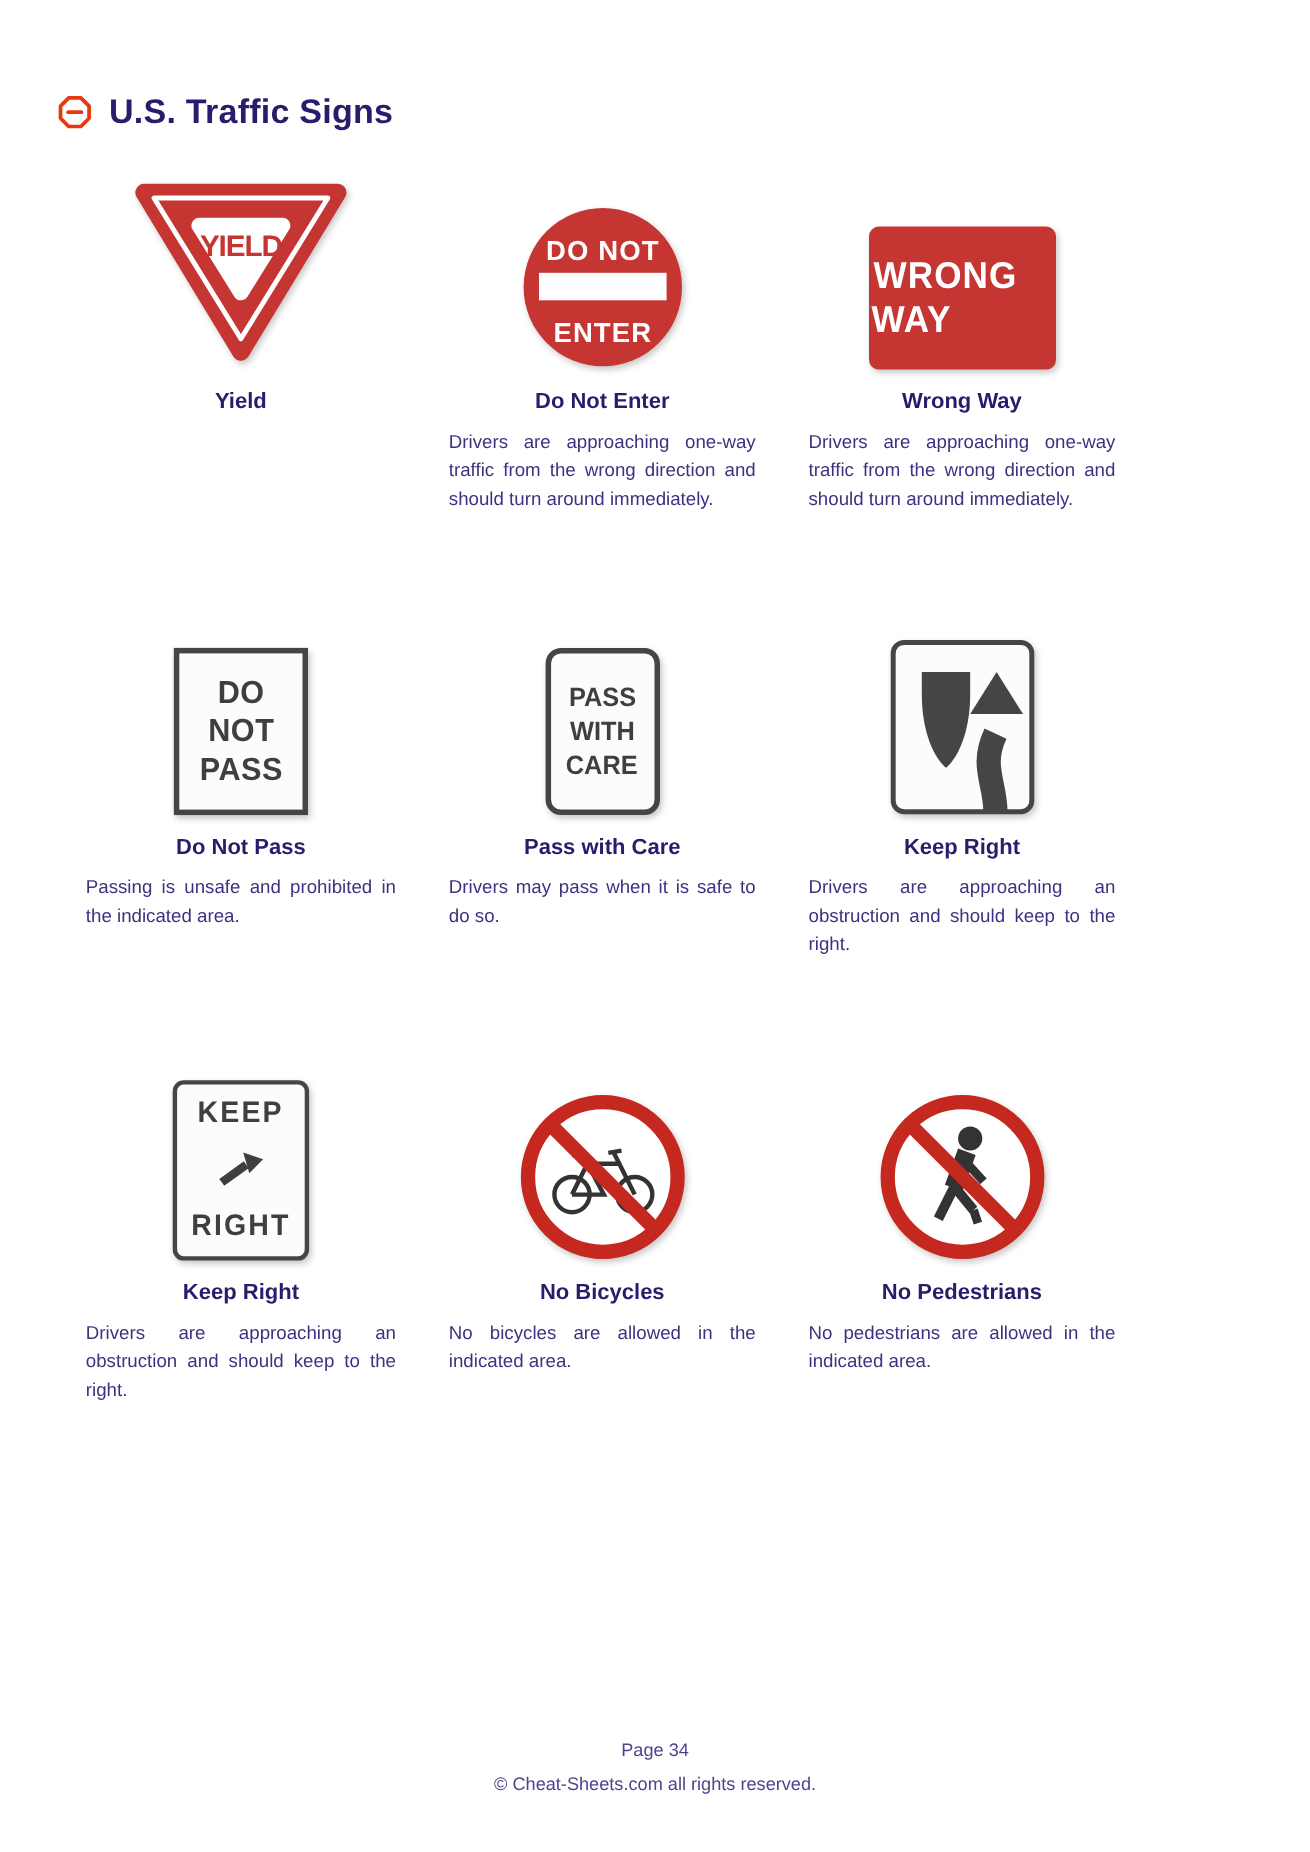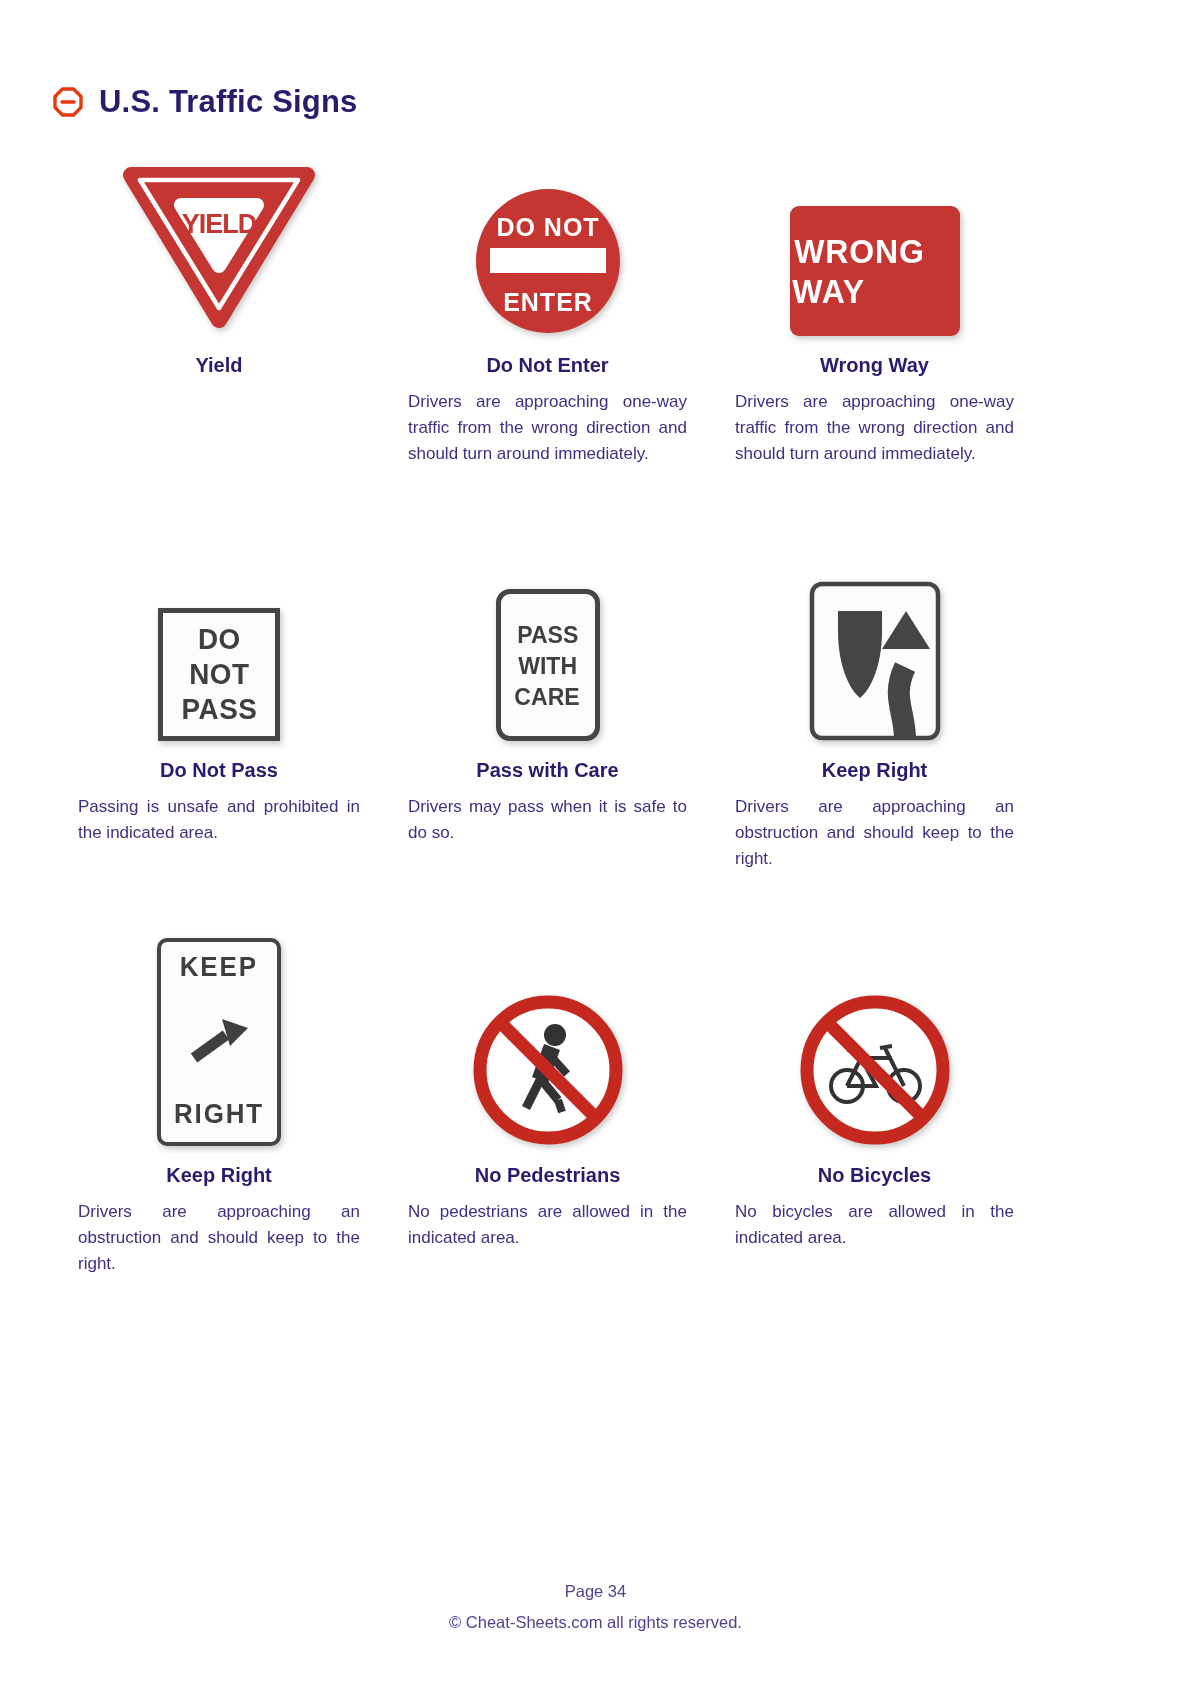--- a/index.html
+++ b/index.html
@@ -24,25 +24,25 @@
   .sign-title{margin:18px 0 12px;text-align:center;font-size:20px;font-weight:800;color:#2a1b6d;}
   .sign-desc{margin:0;font-size:17px;line-height:26px;color:#3f3080;text-align:justify;}
   
   .ww-sign{width:170px;height:130px;background:#c53531;border-radius:9px;
            display:flex;flex-direction:column;align-items:flex-start;justify-content:center;}
   .ww-sign span{color:#fff;font-weight:bold;font-size:34px;line-height:40px;letter-spacing:1px;
                 transform:scaleX(.94);}
   .txt-sign{background:#fcfcfc;border:5px solid #454545;box-sizing:border-box;
             display:flex;flex-direction:column;align-items:center;justify-content:center;}
   .txt-sign span{color:#3f3f3f;font-weight:bold;transform:scaleX(.96);}
-  .dnp{width:122px;height:133px;}
+  .dnp{width:122px;height:152px;}
   .dnp span{font-size:29px;line-height:35px;letter-spacing:.5px;}
   .pwc{width:104px;height:152px;border-radius:14px;}
   .pwc span{font-size:24px;line-height:31px;}
-  .krt{width:124px;height:208px;border-width:4px;border-radius:10px;justify-content:space-between;
+  .krt{width:124px;height:164px;border-width:4px;border-radius:10px;justify-content:space-between;
        padding:10px 0 12px;gap:20px;}
   .krt span{font-size:27px;letter-spacing:2px;}
   
   .footer{position:absolute;left:0;bottom:46px;width:100%;text-align:center;color:#53418f;}
   .footer div{font-size:16.5px;line-height:31px;}
 </style>
 </head>
 <body>
 
 <div class="header">
@@ -140,51 +140,51 @@
       </div>
     </div>
     <h3 class="sign-title">Keep Right</h3>
     <p class="sign-desc">Drivers are approaching an obstruction and should keep to the right.</p>
   </div>
 
   <div class="cell">
     <div class="sign-area">
       <svg width="152" height="152" viewBox="0 0 152 152">
         <circle cx="76" cy="76" r="68" fill="#ffffff" stroke="#c5281f" stroke-width="13"></circle>
+        <g stroke="#333333" stroke-width="4" fill="none">
+          <circle cx="48" cy="92" r="16"></circle>
+          <circle cx="105" cy="92" r="16"></circle>
+          <path d="M48,92 L62,64 L91,64 L105,92 M62,64 L77,92 L48,92"></path>
+          <path d="M58,64 L54,56 M48,56 L61,56"></path>
+          <path d="M91,64 L86,54 M81,54 L93,52"></path>
+        </g>
+        <line x1="30" y1="30" x2="122" y2="122" stroke="#c5281f" stroke-width="13"></line>
+      </svg>
+    </div>
+    <h3 class="sign-title">No Bicycles</h3>
+    <p class="sign-desc">No bicycles are allowed in the indicated area.</p>
+  </div>
+
+  <div class="cell">
+    <div class="sign-area">
+      <svg width="152" height="152" viewBox="0 0 152 152">
+        <circle cx="76" cy="76" r="68" fill="#ffffff" stroke="#c5281f" stroke-width="13"></circle>
         <g fill="#333333" stroke="#333333">
           <circle cx="83" cy="41" r="11" stroke="none"></circle>
           <line x1="80" y1="53" x2="68" y2="86" stroke-width="17"></line>
           <line x1="68" y1="86" x2="54" y2="114" stroke-width="9"></line>
           <line x1="68" y1="84" x2="86" y2="106" stroke-width="9"></line>
           <line x1="86" y1="106" x2="90" y2="118" stroke-width="8"></line>
           <line x1="77" y1="60" x2="95" y2="80" stroke-width="8"></line>
         </g>
         <line x1="30" y1="30" x2="122" y2="122" stroke="#c5281f" stroke-width="13"></line>
       </svg>
     </div>
     <h3 class="sign-title">No Pedestrians</h3>
     <p class="sign-desc">No pedestrians are allowed in the indicated area.</p>
   </div>
 
-  <div class="cell">
-    <div class="sign-area">
-      <svg width="152" height="152" viewBox="0 0 152 152">
-        <circle cx="76" cy="76" r="68" fill="#ffffff" stroke="#c5281f" stroke-width="13"></circle>
-        <g stroke="#333333" stroke-width="4" fill="none">
-          <circle cx="48" cy="92" r="16"></circle>
-          <circle cx="105" cy="92" r="16"></circle>
-          <path d="M48,92 L62,64 L91,64 L105,92 M62,64 L77,92 L48,92"></path>
-          <path d="M58,64 L54,56 M48,56 L61,56"></path>
-          <path d="M91,64 L86,54 M81,54 L93,52"></path>
-        </g>
-        <line x1="30" y1="30" x2="122" y2="122" stroke="#c5281f" stroke-width="13"></line>
-      </svg>
-    </div>
-    <h3 class="sign-title">No Bicycles</h3>
-    <p class="sign-desc">No bicycles are allowed in the indicated area.</p>
-  </div>
-
 </div>
 
 <div class="footer">
   <div>Page 34</div>
   <div>© Cheat-Sheets.com all rights reserved.</div>
 </div>
 
 </body></html>

